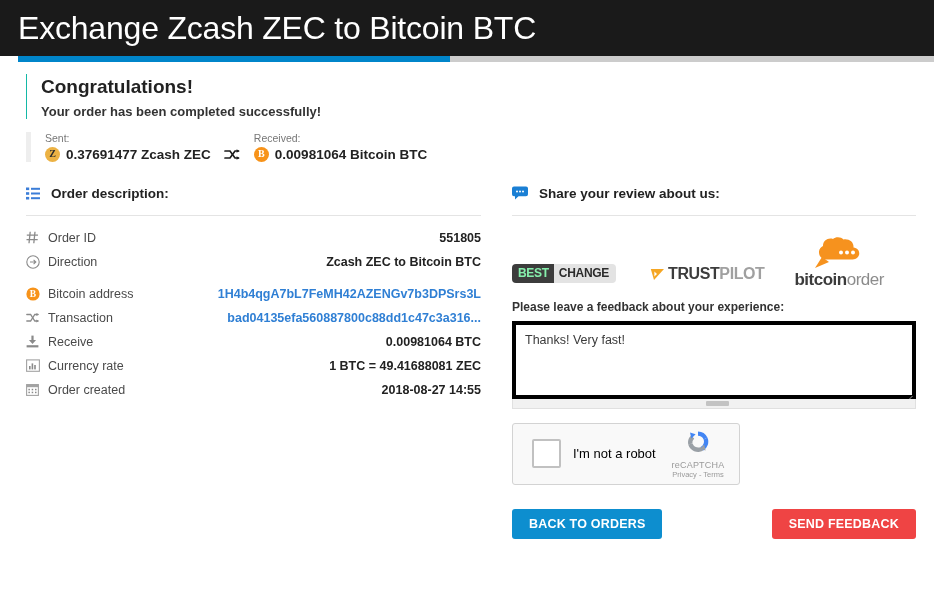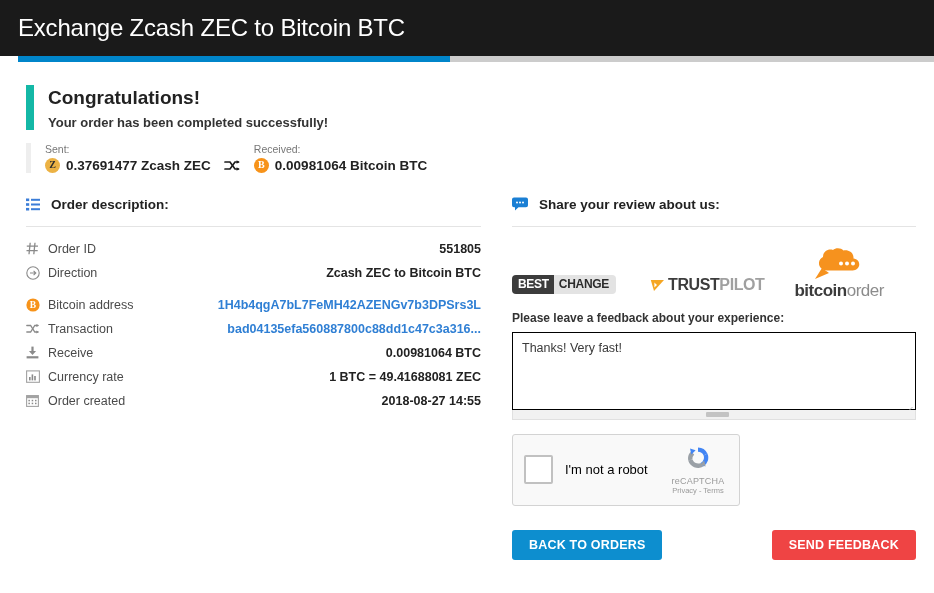--- a/index.html
+++ b/index.html
@@ -19,21 +19,21 @@
   .topbar {
     height: 56px;
     background: #1a1a1a;
     display: flex;
     align-items: center;
     padding: 0 0 0 18px;
     box-sizing: border-box;
   }
   .topbar-title {
     color: #ffffff;
-    font-size: 24px;
+    font-size: 32px;
     font-weight: 400;
     letter-spacing: -0.2px;
     line-height: 1;
   }
 
   
   .progress-track {
     height: 6px;
     background: #cccccc;
     margin: 0 0 0 18px;
@@ -43,22 +43,22 @@
     position: absolute;
     left: 0;
     top: 0;
     bottom: 0;
     width: 432px;
     background: #0085ca;
   }
 
   
   .congrats {
-    margin: 23px 0 0 26px;
-    border-left: 8px solid #14b8a6;
+    margin: 12px 0 0 26px;
+    border-left: 1px solid #14b8a6;
     padding: 0 0 0 14px;
   }
   .congrats h2 {
     margin: 0;
     font-size: 19px;
     font-weight: bold;
     color: #222222;
     line-height: 1.35;
   }
   .congrats p {
@@ -188,21 +188,21 @@
     overflow: hidden;
     font-size: 12px;
     font-weight: bold;
     font-family: "Liberation Sans", sans-serif;
     height: 19px;
     align-items: stretch;
     margin-bottom: 5px;
   }
   .logo-bestchange .bc-a {
     background: #3c3c3c;
-    color: #ffffff;
+    color: #86efac;
     padding: 0 5px 0 6px;
     display: flex; align-items: center;
     letter-spacing: -0.3px;
   }
   .logo-bestchange .bc-b {
     background: #e3e3e3;
     color: #2b2b2b;
     padding: 0 7px 0 5px;
     display: flex; align-items: center;
     letter-spacing: -0.3px;
@@ -235,21 +235,21 @@
     font-size: 12px;
     font-weight: bold;
     color: #333333;
     margin: 10px 0 7px 0;
   }
   .fb-wrap { position: relative; }
   .fb-area {
     width: 100%;
     height: 78px;
     box-sizing: border-box;
-    border: 1px solid #000000;
+    border: 4px solid #000000;
     font-family: "Liberation Sans", sans-serif;
     font-size: 12.5px;
     color: #3a3a3a;
     padding: 8px 9px;
     resize: none;
     outline: none;
     display: block;
     background: #fff;
   }
   .fb-resize {
@@ -273,28 +273,28 @@
     width: 23px;
     height: 5px;
     background: #c3c3c3;
     border-radius: 1px;
   }
 
   
   .recaptcha {
     margin-top: 14px;
     width: 228px;
-    height: 72px;
+    height: 62px;
     border: 1px solid #d3d3d3;
     border-radius: 3px;
     background: #f9f9f9;
     display: flex;
     align-items: center;
     box-sizing: border-box;
-    padding: 0 10px 0 11px;
+    padding: 0 10px 0 19px;
   }
   .rc-box {
     width: 25px; height: 25px;
     background: #ffffff;
     border: 2px solid #c1c1c1;
     border-radius: 2px;
     flex: 0 0 auto;
   }
   .rc-text {
     margin-left: 12px;

